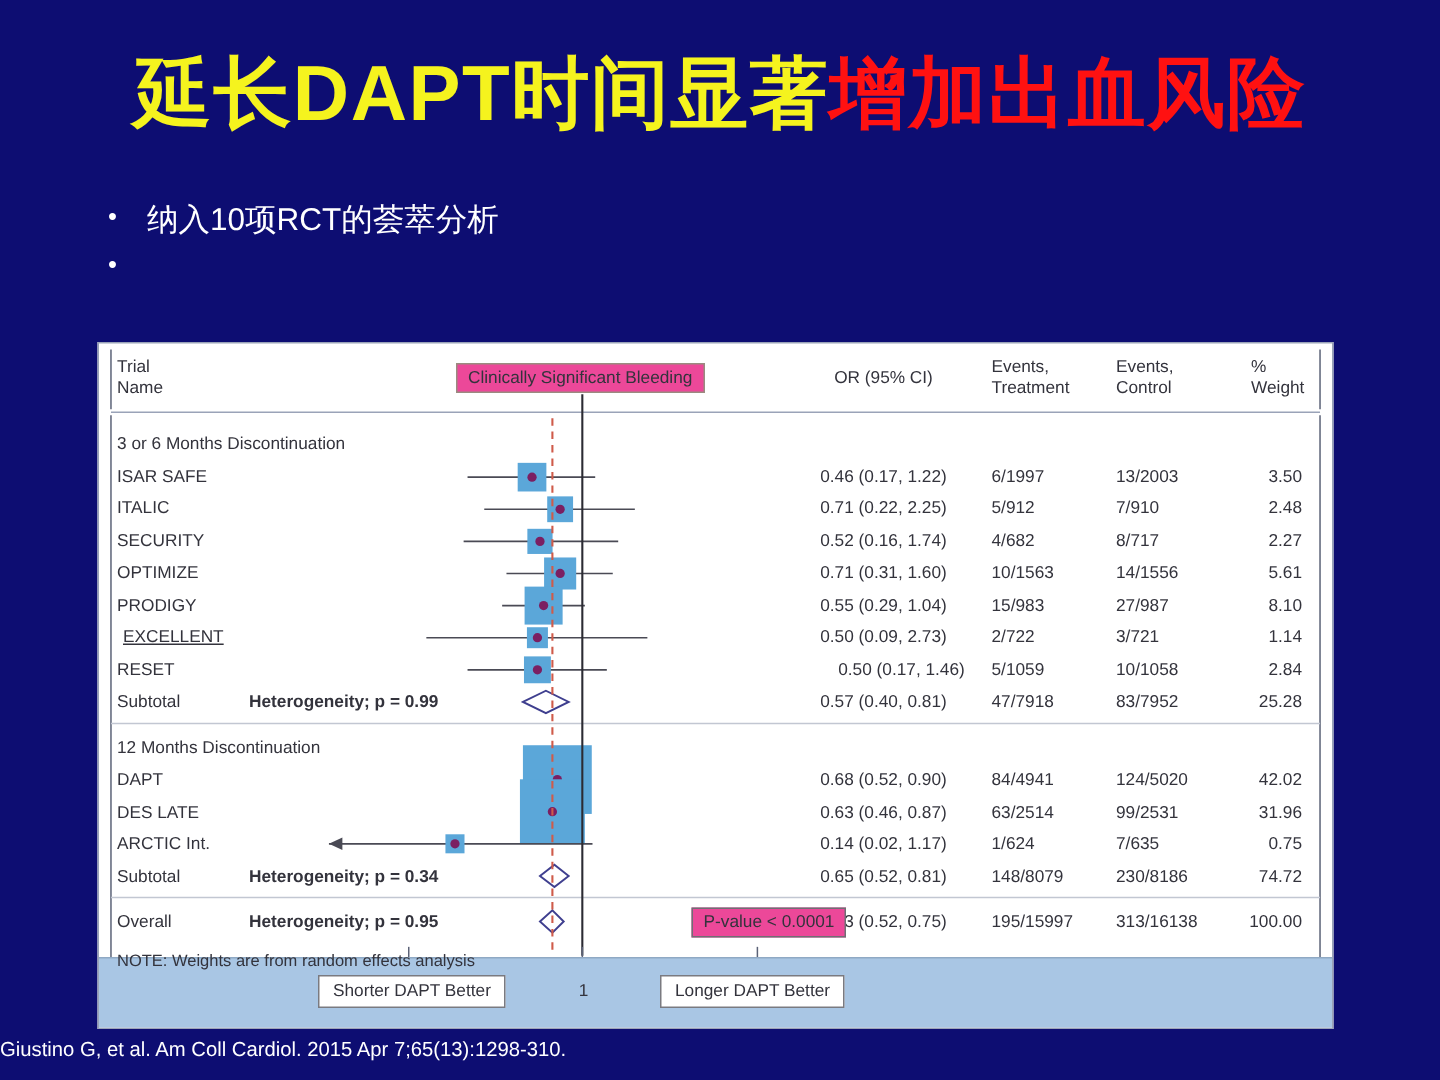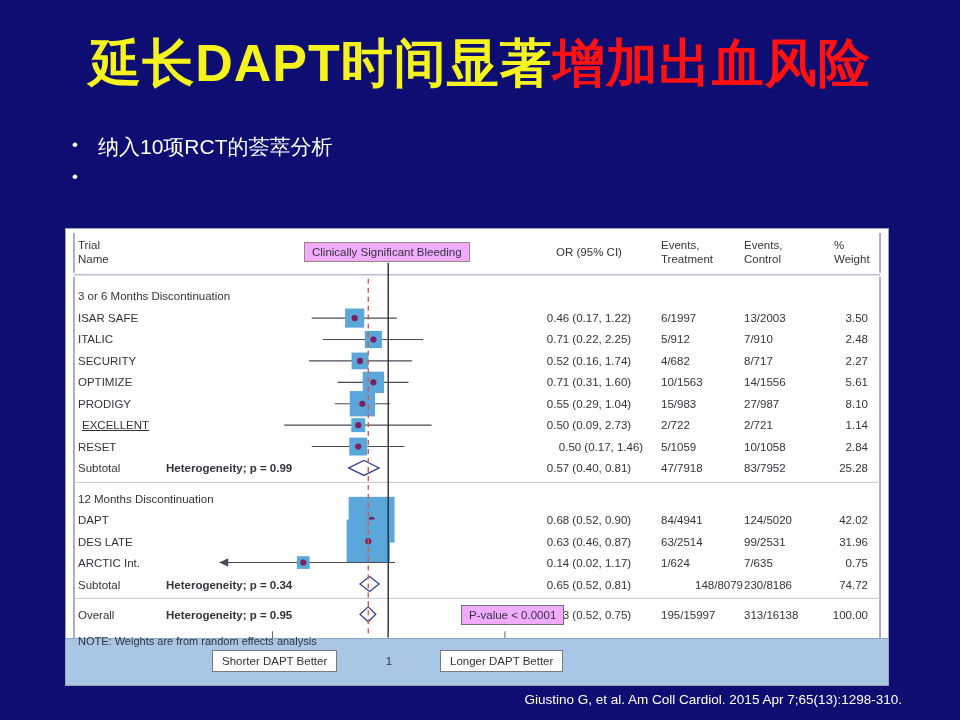--- a/index.html
+++ b/index.html
@@ -41,35 +41,35 @@
   .txt.b{font-weight:bold;}
 
   .hdr{font-size:11.5px;color:#33333c;}
   .grp{font-size:11.5px;color:#33333c;}
   .trial{font-size:11.5px;color:#33333c;}
   .num{font-size:11.5px;color:#33333c;}
   .het{font-size:11.5px;color:#33333c;}
   .note{font-size:11px;color:#33333c;}
 
   .boxed{
-    border:1px solid #9a8b80;background:#f0abfc;
+    border:1px solid #9a8b80;background:#ec4899;
     padding:3px 7px;font-size:11.5px;color:#33333c;
   }
   .boxed.grey{border:1px solid #6f6f74;}
   .boxed.axis{border:1px solid #7a7a80;background:#ffffff;padding:4px 9px;}
 
   
   #axisband{
     position:absolute;left:0;bottom:0;width:100%;height:46px;
     background:#a9c6e4;border-top:1px solid #8fa9c4;
   }
 
   
   #citation{
-    position:absolute;left:0;top:692px;width:960px;text-align:right;
+    position:absolute;left:0;top:692px;width:960px;
     padding-right:58px;box-sizing:border-box;
     color:#ffffff;font-size:13.5px;
   }
 </style>
 </head>
 <body>
 
 <div id="title">
   <span class="part-a">延长DAPT时间显著</span><span class="part-b">增加出血风险</span>
 </div>
@@ -169,21 +169,21 @@
       <div class="txt num" style="left: 678px; top: 147px;">14/1556</div>
       <div class="txt num" style="left: auto; top: 147px; right: 20px;">5.61</div>
       <div class="txt trial" style="left: 12px; top: 168.5px;">PRODIGY</div>
       <div class="txt num" style="left: 523px; top: 168.5px; transform: translateX(-50%);">0.55 (0.29, 1.04)</div>
       <div class="txt num" style="left: 595px; top: 168.5px;">15/983</div>
       <div class="txt num" style="left: 678px; top: 168.5px;">27/987</div>
       <div class="txt num" style="left: auto; top: 168.5px; right: 20px;">8.10</div>
       <div class="txt trial" style="left: 16px; top: 190px; text-decoration: underline;">EXCELLENT</div>
       <div class="txt num" style="left: 523px; top: 190px; transform: translateX(-50%);">0.50 (0.09, 2.73)</div>
       <div class="txt num" style="left: 595px; top: 190px;">2/722</div>
-      <div class="txt num" style="left: 678px; top: 190px;">2/721</div>
+      <div class="txt num" style="left: 678px; top: 190px;">3/721</div>
       <div class="txt num" style="left: auto; top: 190px; right: 20px;">1.14</div>
       <div class="txt trial" style="left: 12px; top: 211.5px;">RESET</div>
       <div class="txt num" style="left: 523px; top: 211.5px; transform: translateX(-50%); padding-left: 24px;">0.50 (0.17, 1.46)</div>
       <div class="txt num" style="left: 595px; top: 211.5px;">5/1059</div>
       <div class="txt num" style="left: 678px; top: 211.5px;">10/1058</div>
       <div class="txt num" style="left: auto; top: 211.5px; right: 20px;">2.84</div>
       <div class="txt trial" style="left: 12px; top: 233px;">Subtotal</div>
       <div class="txt num" style="left: 523px; top: 233px; transform: translateX(-50%);">0.57 (0.40, 0.81)</div>
       <div class="txt num" style="left: 595px; top: 233px;">47/7918</div>
       <div class="txt num" style="left: 678px; top: 233px;">83/7952</div>
@@ -200,21 +200,21 @@
       <div class="txt num" style="left: 595px; top: 306.5px;">63/2514</div>
       <div class="txt num" style="left: 678px; top: 306.5px;">99/2531</div>
       <div class="txt num" style="left: auto; top: 306.5px; right: 20px;">31.96</div>
       <div class="txt trial" style="left: 12px; top: 328px;">ARCTIC Int.</div>
       <div class="txt num" style="left: 523px; top: 328px; transform: translateX(-50%);">0.14 (0.02, 1.17)</div>
       <div class="txt num" style="left: 595px; top: 328px;">1/624</div>
       <div class="txt num" style="left: 678px; top: 328px;">7/635</div>
       <div class="txt num" style="left: auto; top: 328px; right: 20px;">0.75</div>
       <div class="txt trial" style="left: 12px; top: 349.5px;">Subtotal</div>
       <div class="txt num" style="left: 523px; top: 349.5px; transform: translateX(-50%);">0.65 (0.52, 0.81)</div>
-      <div class="txt num" style="left: 629px; top: 349.5px; text-align: center;">148/8079</div>
+      <div class="txt num" style="left: 595px; top: 349.5px; text-align: center;">148/8079</div>
       <div class="txt num" style="left: 678px; top: 349.5px;">230/8186</div>
       <div class="txt num" style="left: auto; top: 349.5px; right: 20px;">74.72</div>
       <div class="txt het b" style="left: 100px; top: 349.5px;">Heterogeneity; p = 0.34</div>
       <div class="txt trial" style="left: 12px; top: 380px;">Overall</div>
       <div class="txt num" style="left: 523px; top: 380px; transform: translateX(-50%);">0.63 (0.52, 0.75)</div>
       <div class="txt num" style="left: 595px; top: 380px;">195/15997</div>
       <div class="txt num" style="left: 678px; top: 380px;">313/16138</div>
       <div class="txt num" style="left: auto; top: 380px; right: 20px;">100.00</div>
       <div class="txt het b" style="left: 100px; top: 380px;">Heterogeneity; p = 0.95</div>
       <div class="boxed grey" style="position: absolute; left: 395px; top: 376px;">P-value &lt; 0.0001</div>

